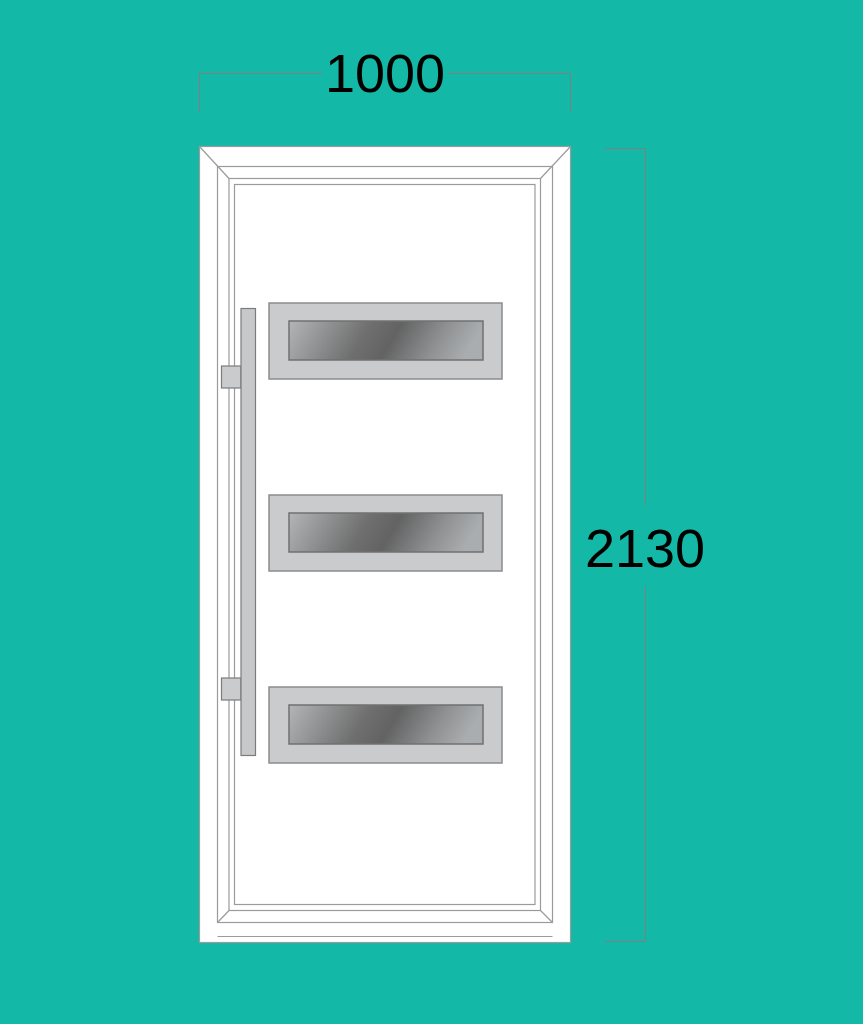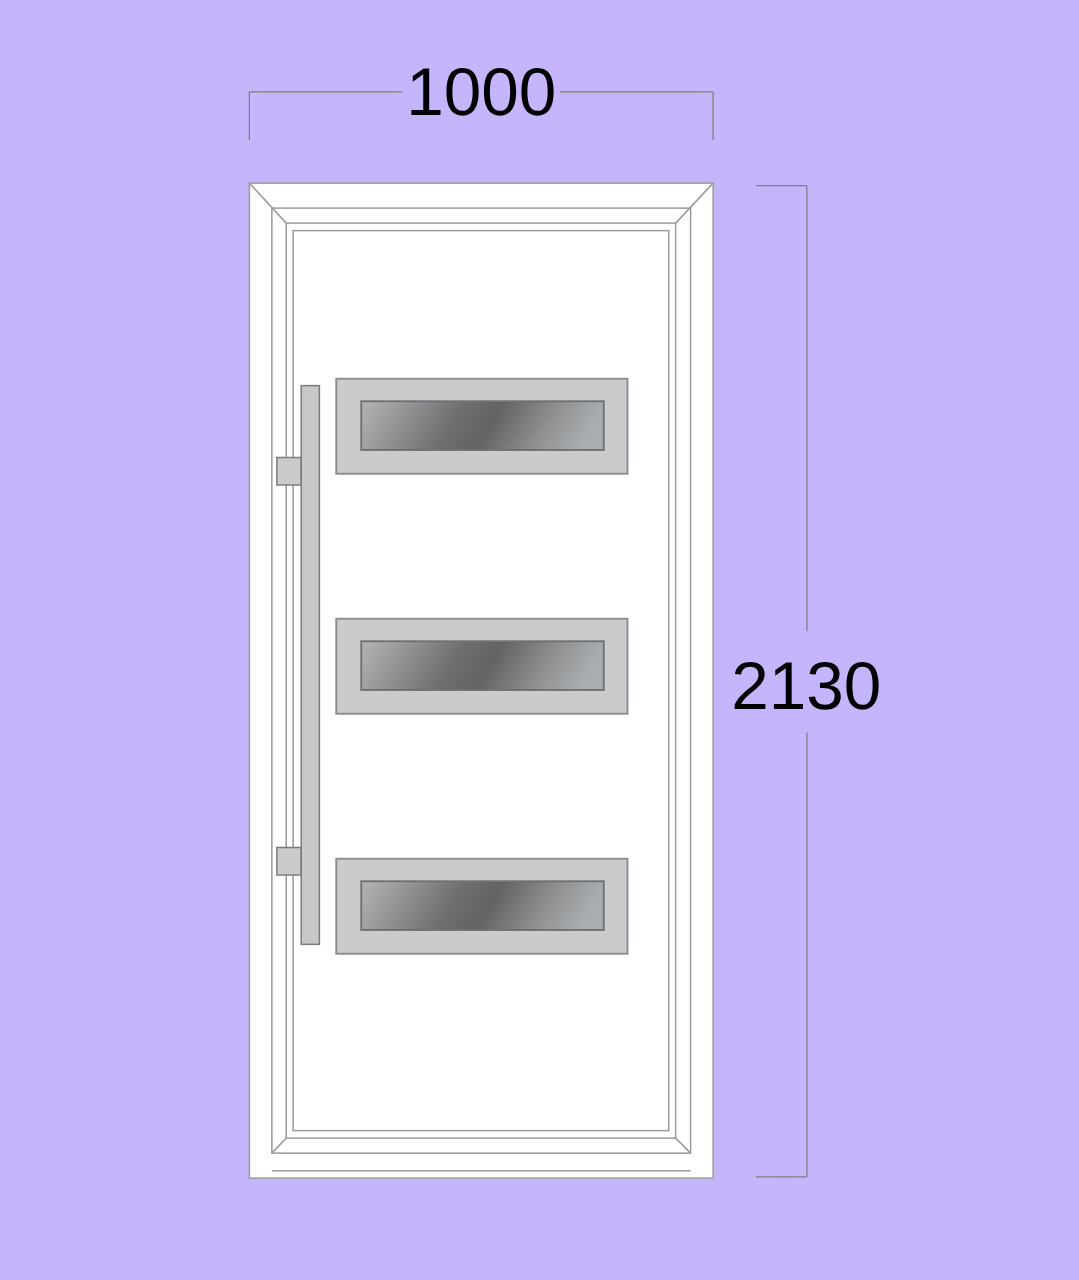--- a/index.html
+++ b/index.html
@@ -5,21 +5,21 @@
   html, body {
     margin: 0;
     padding: 0;
     background: #ffffff;
     font-family: "Liberation Sans", sans-serif;
   }
   .canvas {
     position: relative;
     width: 863px;
     height: 1024px;
-    background: #c4b5fd;
+    background: #14b8a6;
     overflow: hidden;
   }
   svg { display: block; }
 
   
   .frame-line {
     fill: none;
     stroke: #9b9b9b;
     stroke-width: 1.2;
   }

